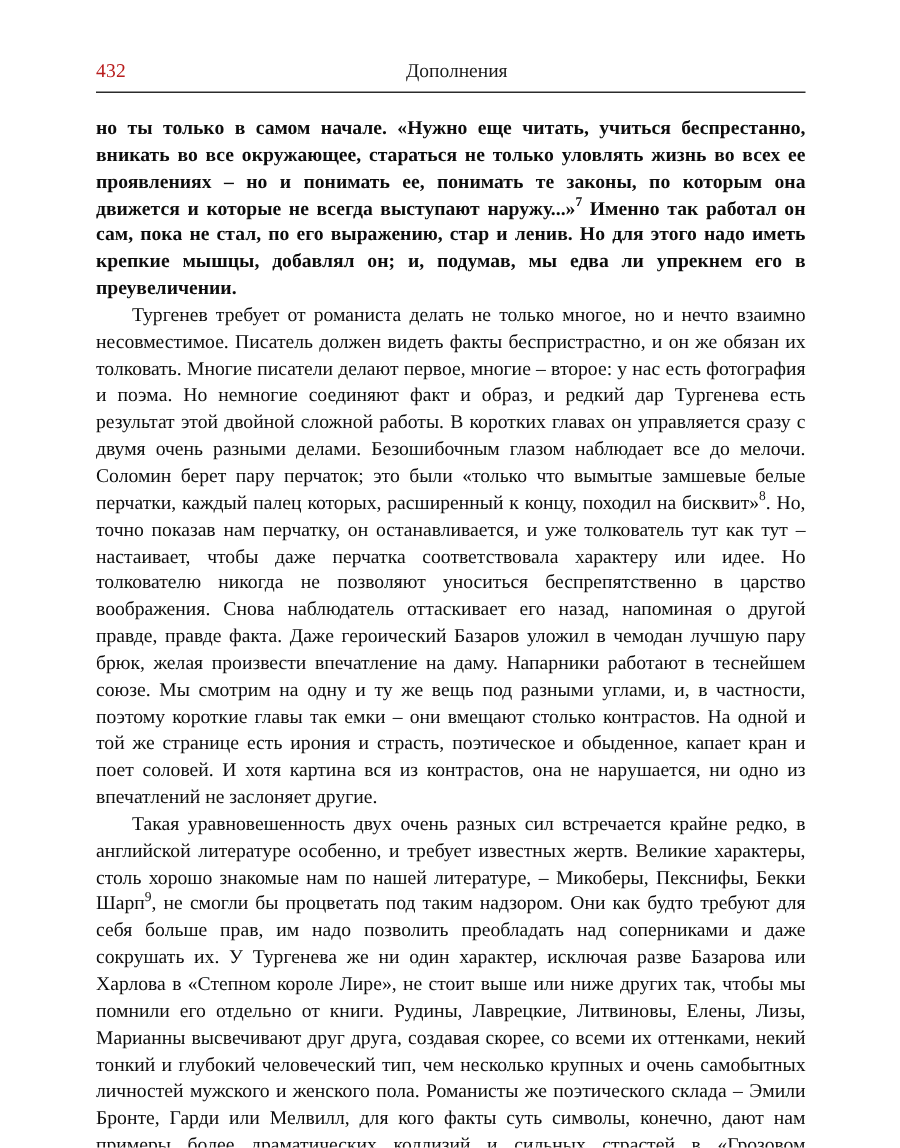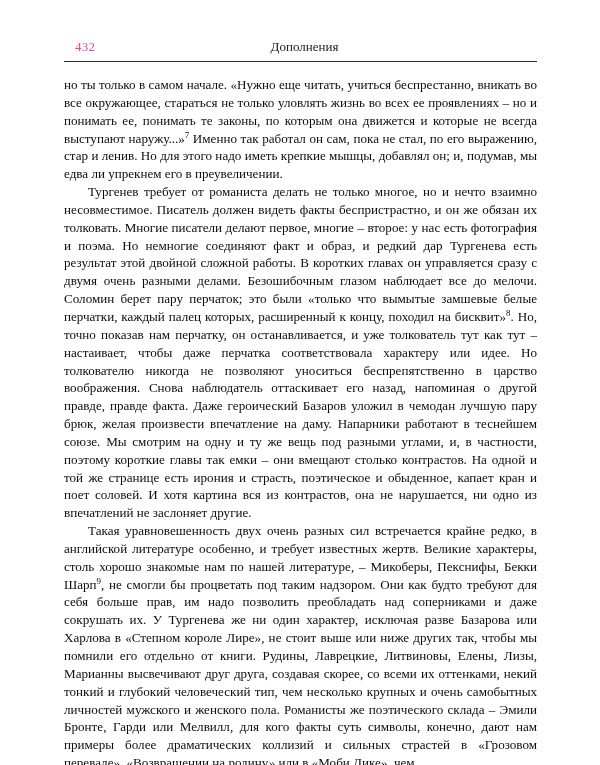--- a/index.html
+++ b/index.html
@@ -23,26 +23,26 @@
   }
   .running-head {
     position: absolute;
     left: 64px;
     top: 38px;
     width: 473px;
     height: 18px;
   }
   .folio {
     position: absolute;
-    left: 11px;
+    left: 0;
     top: 0;
     font-size: 13px;
     line-height: 18px;
     letter-spacing: 0.2px;
-    color: #ec4899;
+    color: #b91c1c;
   }
   .head-title {
     position: absolute;
     left: 0;
     top: 0;
     width: 473px;
     text-align: center;
     font-size: 13px;
     line-height: 18px;
     color: #1a1a1a;
@@ -68,20 +68,21 @@
     text-align: justify;
     text-justify: inter-word;
     font-size: 13.1px;
     line-height: 17.85px;
     text-indent: 24px;
     hyphens: manual;
     color: #0d0d0d;
   }
   p.para.no-indent {
     text-indent: 0;
+    font-weight: bold;
   }
   sup.fn {
     font-size: 9px;
     vertical-align: super;
     line-height: 0;
   }
 </style>
 </head>
 <body>
 

